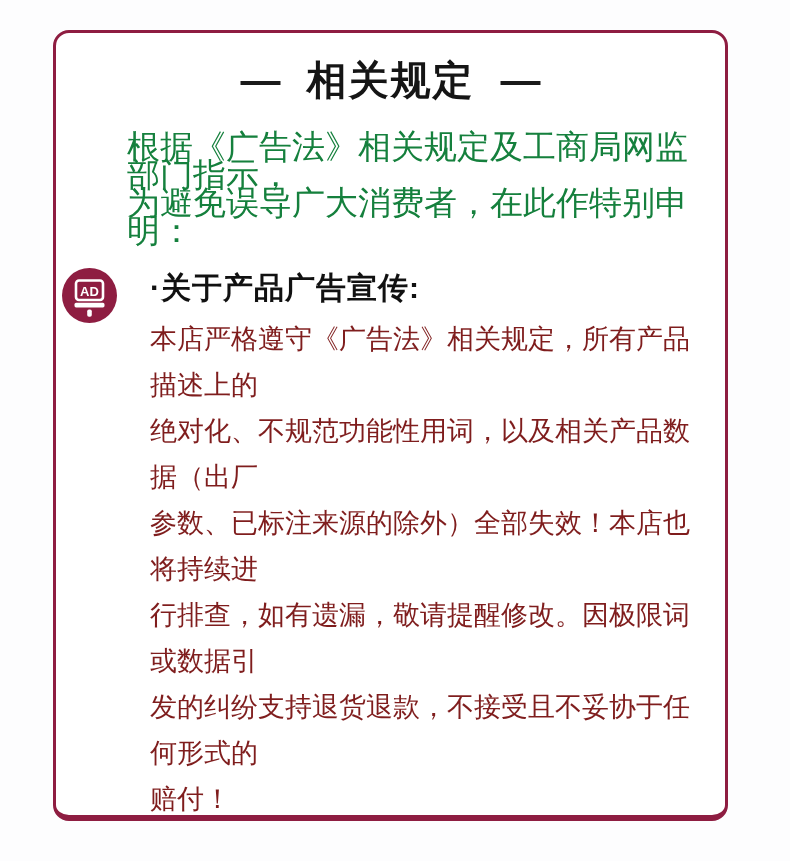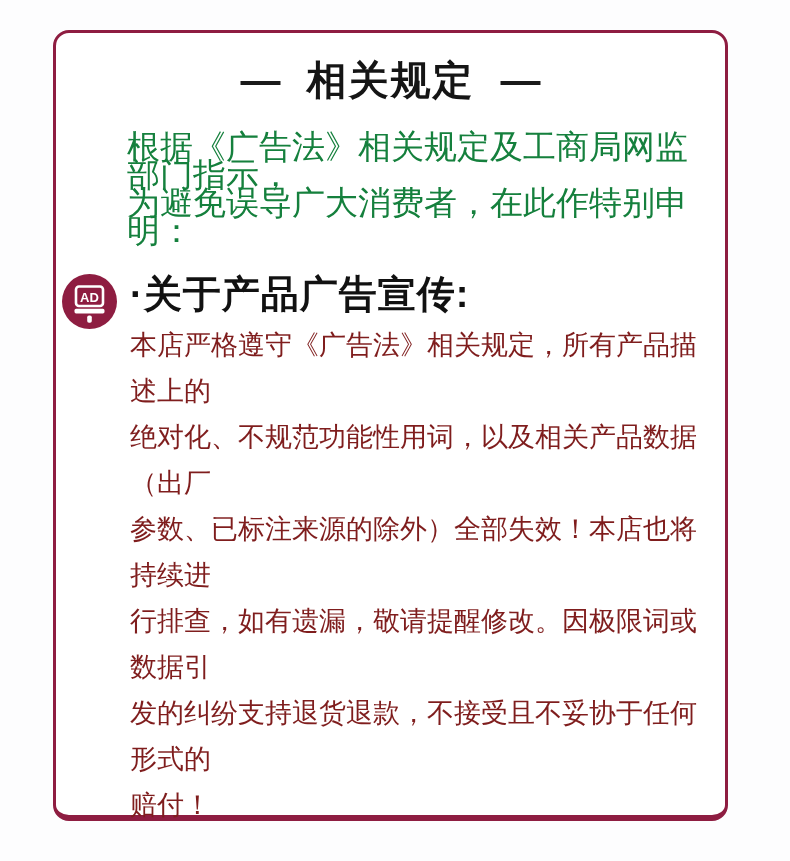--- a/index.html
+++ b/index.html
@@ -40,30 +40,31 @@
   .title .dash { font-weight: bold; color: #1a1a1a; }
   .intro {
     margin: 33px 20px 0 71px;
     font-size: 33px;
     line-height: 28px;
     color: #15803d;
     white-space: pre-line;
   }
   .section {
     display: flex;
-    margin: 29px 20px 0 6px;
+    margin: 23px 20px 0 6px;
+    gap: 20px;
   }
   .icon-col {
     flex: none;
     width: 68px;
   }
   .icon-col svg { display: block; }
   .content { flex: 1; }
   .content h2 {
-    font-size: 38px;
+    font-size: 30px;
     line-height: 40px;
     font-weight: bold;
     color: #111111;
     letter-spacing: 1px;
   }
   .content .body {
     margin-top: 8px;
     font-size: 27px;
     line-height: 46px;
     color: #7f1d1d;

